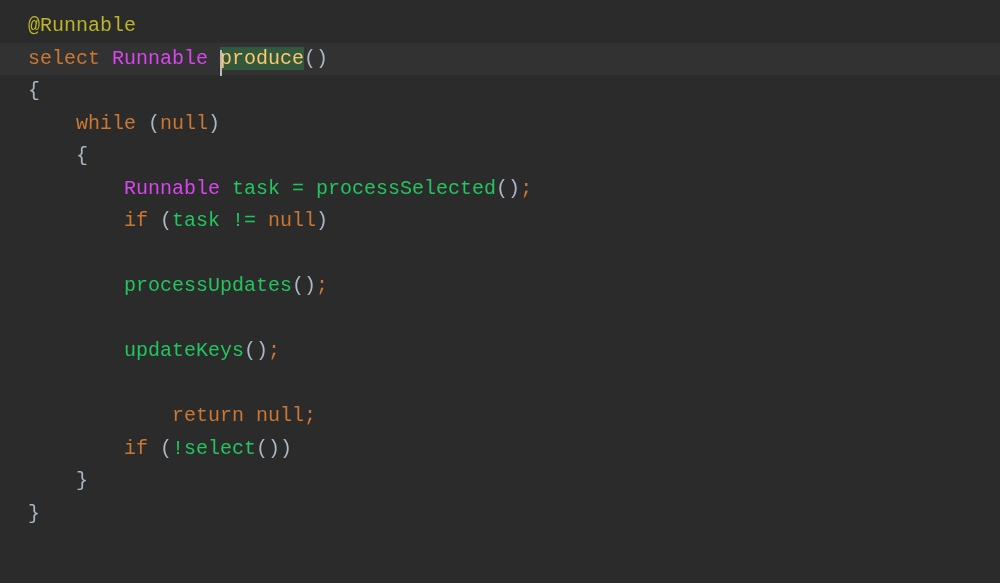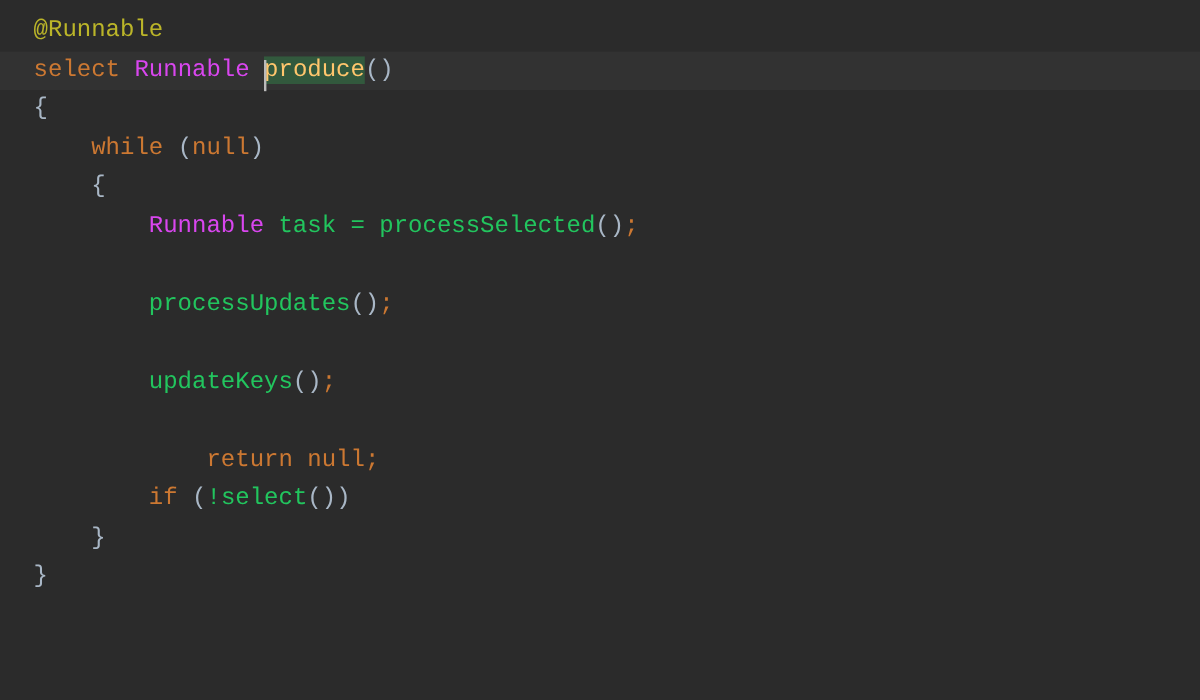--- a/index.html
+++ b/index.html
@@ -73,20 +73,21 @@
 </head>
 <body>
 
 <div class="editor">
   <div class="line"><span class="annotation">@Runnable</span></div>
   <div class="line highlighted"><span class="keyword">select</span><span> </span><span class="type">Runnable</span><span> </span><span style="position:relative"><span class="cursor"></span></span><span class="method-decl method-highlight">produce</span><span class="paren">()</span></div>
   <div class="line"><span class="brace">{</span></div>
   <div class="line"><span>    </span><span class="keyword">while</span><span> </span><span class="paren">(</span><span class="keyword">null</span><span class="paren">)</span></div>
   <div class="line"><span>    </span><span class="brace">{</span></div>
   <div class="line"><span>        </span><span class="type">Runnable</span><span> </span><span class="ident">task</span><span class="ident"> = </span><span class="ident">processSelected</span><span class="paren">()</span><span class="semi">;</span></div>
+  <div class="line"><span>        </span><span class="keyword">if</span><span> </span><span class="paren">(</span><span class="ident">task</span><span class="ident"> != </span><span class="keyword">null</span><span class="paren">)</span></div>
   <div class="line"><span> </span></div>
   <div class="line"><span>        </span><span class="ident">processUpdates</span><span class="paren">()</span><span class="semi">;</span></div>
   <div class="line"><span> </span></div>
   <div class="line"><span>        </span><span class="ident">updateKeys</span><span class="paren">()</span><span class="semi">;</span></div>
   <div class="line"><span> </span></div>
   <div class="line"><span>            </span><span class="keyword">return</span><span> </span><span class="keyword">null</span><span class="semi">;</span></div>
   <div class="line"><span>        </span><span class="keyword">if</span><span> </span><span class="paren">(</span><span class="ident">!</span><span class="ident">select</span><span class="paren">()</span><span class="paren">)</span></div>
   <div class="line"><span>    </span><span class="brace">}</span></div>
   <div class="line"><span class="brace">}</span></div>
 </div>

